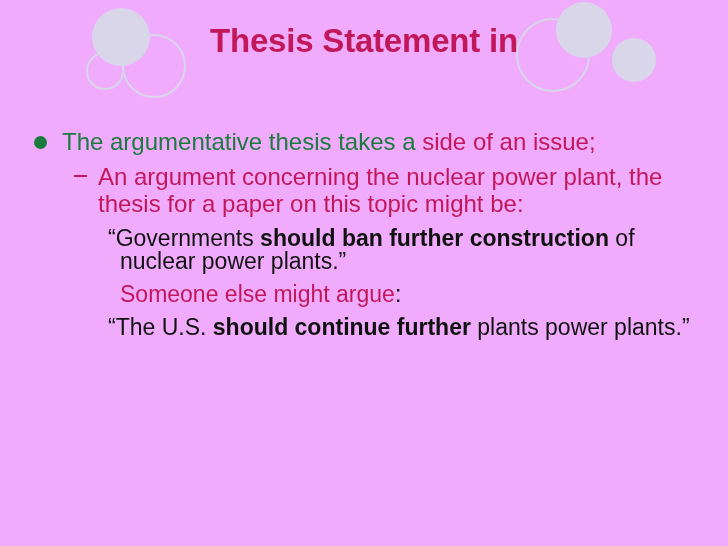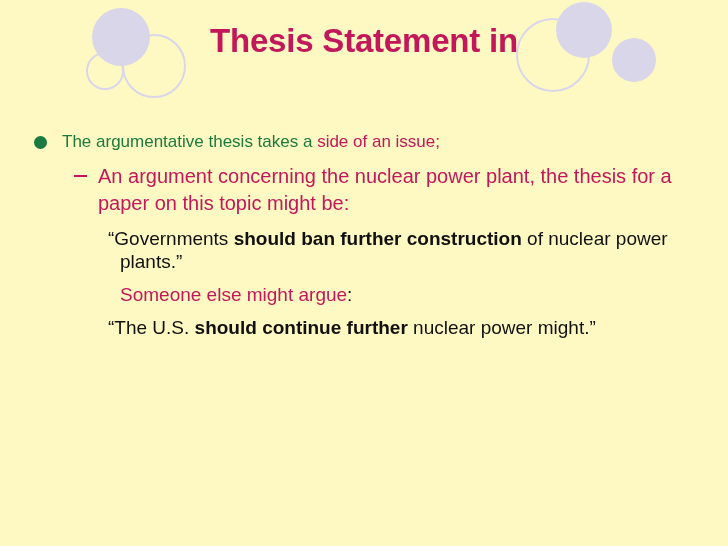--- a/index.html
+++ b/index.html
@@ -10,21 +10,21 @@
     width: 728px;
     height: 546px;
     background: #ffffff;
     font-family: "Liberation Sans", sans-serif;
     overflow: hidden;
   }
   .slide {
     position: relative;
     width: 728px;
     height: 546px;
-    background: #fef9c3;
+    background: #f0abfc;
     box-sizing: border-box;
     overflow: hidden;
   }
 
   
   .deco-circles {
     position: absolute;
     top: 0;
     left: 0;
     width: 728px;
@@ -66,21 +66,21 @@
     left: 28px;
     width: 672px;
     z-index: 3;
   }
 
   
   .l1 {
     position: relative;
     padding-left: 34px;
     margin-bottom: 6px;
-    font-size: 17px;
+    font-size: 24px;
     line-height: 31px;
     color: #1b7a3d;
     font-weight: normal;
   }
   .l1 .bullet {
     position: absolute;
     left: 6px;
     top: 10px;
     width: 13px;
     height: 13px;
@@ -90,38 +90,38 @@
   .l1 .hl {
     color: #c2185b;
   }
 
   
   .l2 {
     position: relative;
     padding-left: 70px;
     margin-top: 0;
     margin-bottom: 4px;
-    font-size: 20px;
+    font-size: 24px;
     line-height: 27px;
     color: #c2185b;
   }
   .l2 .dash {
     position: absolute;
     left: 46px;
     top: 12px;
     width: 13px;
     height: 2px;
     background: #c2185b;
   }
 
   
   .l3 {
     padding-left: 92px;
     margin-top: 10px;
-    font-size: 19px;
+    font-size: 23px;
     line-height: 23px;
     color: #111111;
     text-indent: -12px;
   }
   .l3.noindent {
     text-indent: 0;
   }
   .l3 b {
     font-weight: bold;
   }
@@ -160,17 +160,17 @@
 
     <div class="l3">
       <span>“Governments </span><b>should ban further construction</b><span> of nuclear power plants.”</span>
     </div>
 
     <div class="l3 noindent">
       <span class="pink">Someone else might argue</span><span>:</span>
     </div>
 
     <div class="l3">
-      <span>“The U.S. </span><b>should continue further</b><span> nuclear power might.”</span>
+      <span>“The U.S. </span><b>should continue further</b><span> plants power plants.”</span>
     </div>
 
   </div>
 </div>
 
 </body></html>

